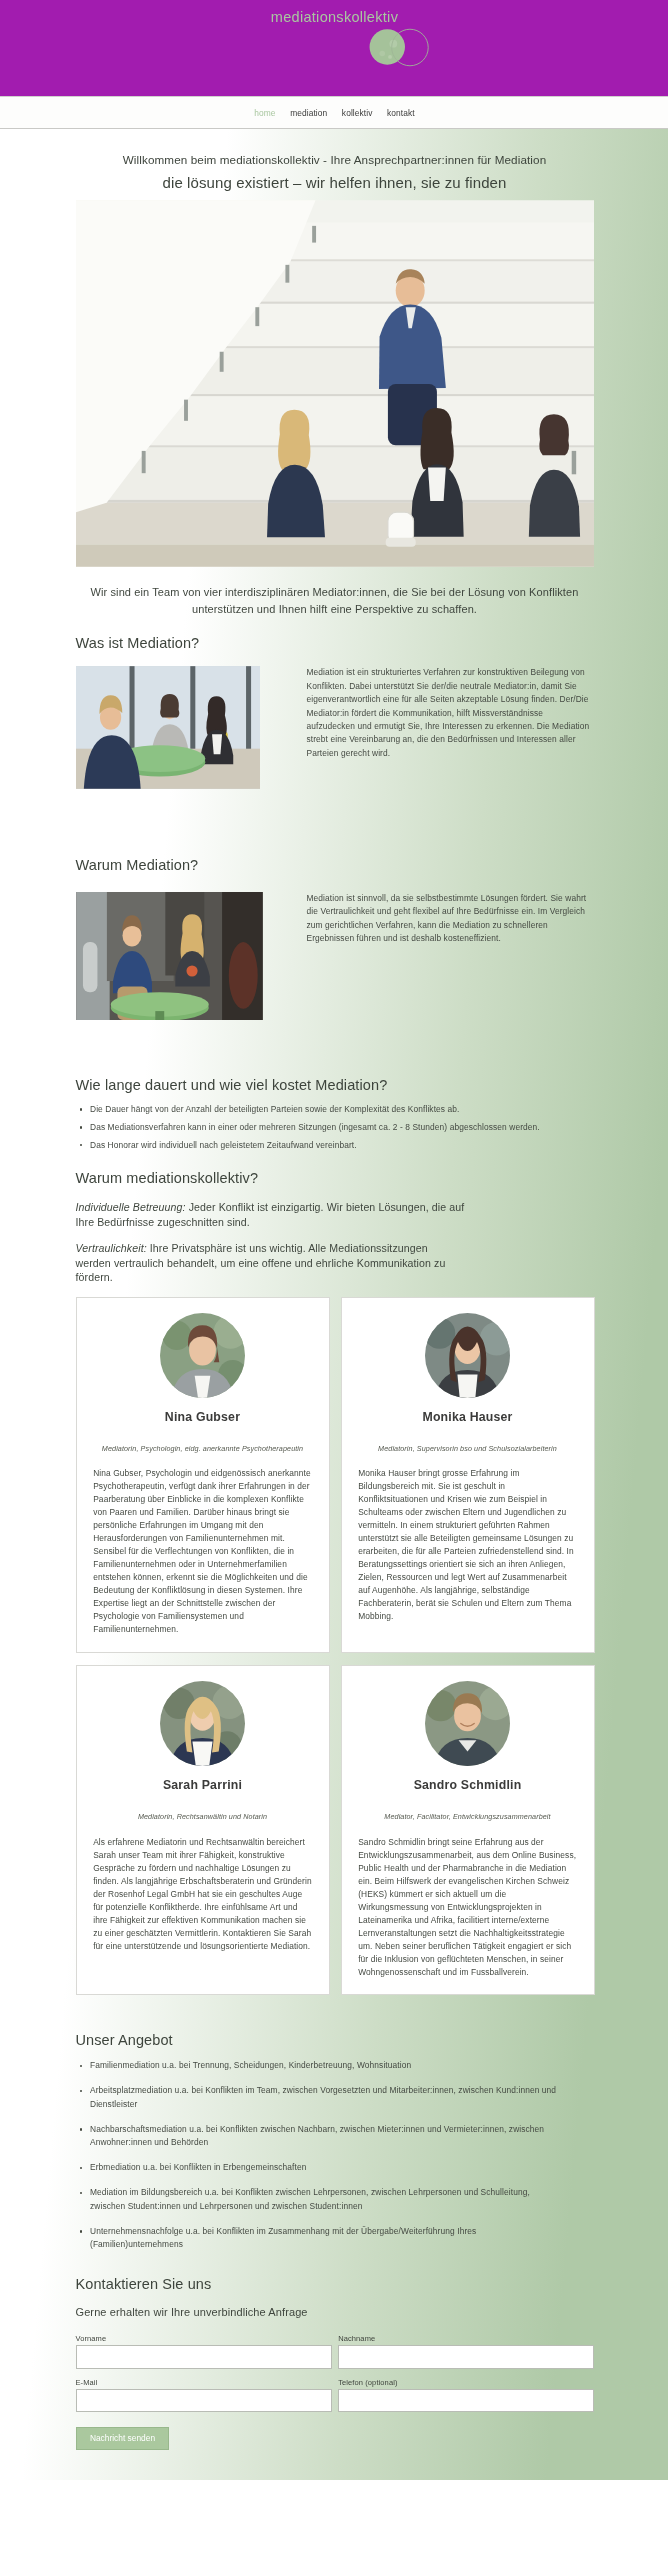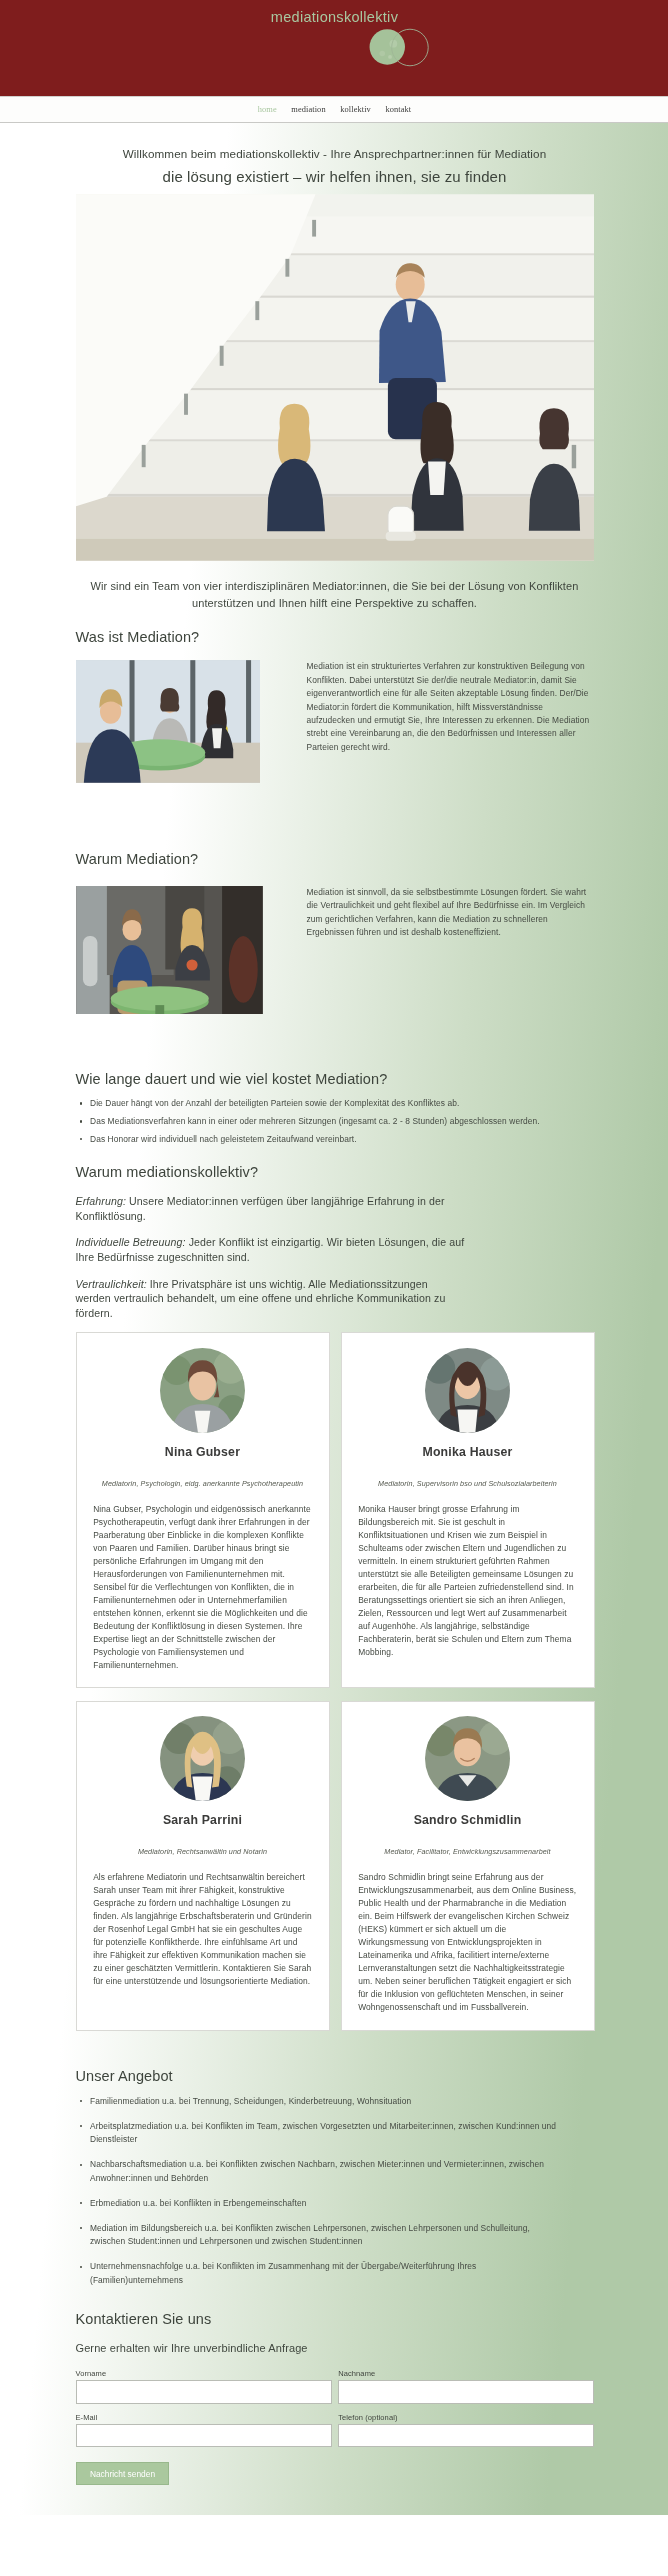--- a/index.html
+++ b/index.html
@@ -4,29 +4,29 @@
 <style>
   * { margin:0; padding:0; box-sizing:border-box; }
   html,body { width:669px; }
   body {
     font-family:"Liberation Sans","DejaVu Sans",sans-serif;
     color:#454a43;
     background:#ffffff;
     letter-spacing:0.1px;
   }
   
-  .site-header { height:96px; background:#7f1d1d; position:relative; }
+  .site-header { height:96px; background:#a21caf; position:relative; }
   .logo-block { width:178px; margin:0 auto; position:relative; padding-top:9px; text-align:center; }
   .logo-text { font-size:14.5px; font-weight:500; color:#a9c7a0; letter-spacing:0.3px; }
   .logo-circles { position:absolute; right:-7.8px; top:27px; }
   
   .main-nav {
-    height:27px; background:#fdfdfc;
+    height:33px; background:#fdfdfc;
     border-top:0.6px solid #d0d0cd; border-bottom:0.6px solid #c9c9c6;
-    display:flex; align-items:center; justify-content:center; gap:14.5px;font-family:Liberation Serif, serif;
+    display:flex; align-items:center; justify-content:center; gap:14.5px;
   }
   .nav-item { font-size:8.4px; color:#3b3b3a; cursor:pointer; }
   .nav-item.active { color:#a9c7a0; }
   
   .main-area {
     background:linear-gradient(95deg,#ffffff 26%,#cdddc6 62%,#afc9a7 86%);
     padding-top:23.4px; padding-bottom:30px;
   }
   .container { width:518px; margin:0 auto; }
   .hero-title { text-align:center; font-size:11.7px; color:#3d443c; font-weight:400; line-height:15.6px; }
@@ -254,21 +254,20 @@
     </div>
 
     <h2 class="section-heading h-dauer">Wie lange dauert und wie viel kostet Mediation?</h2>
     <ul class="plain-list">
       <li>Die Dauer hängt von der Anzahl der beteiligten Parteien sowie der Komplexität des Konfliktes ab.</li>
       <li>Das Mediationsverfahren kann in einer oder mehreren Sitzungen (ingesamt ca. 2 - 8 Stunden) abgeschlossen werden.</li>
       <li>Das Honorar wird individuell nach geleistetem Zeitaufwand vereinbart.</li>
     </ul>
 
     <h2 class="section-heading h-kollektiv">Warum mediationskollektiv?</h2>
-    <p class="why-point"><span class="why-lead">Erfahrung:</span><span> Unsere Mediator:innen verfügen über langjährige Erfahrung in der Konfliktlösung.</span></p>
     <p class="why-point"><span class="why-lead">Individuelle Betreuung:</span><span> Jeder Konflikt ist einzigartig. Wir bieten Lösungen, die auf Ihre Bedürfnisse zugeschnitten sind.</span></p>
     <p class="why-point"><span class="why-lead">Vertraulichkeit:</span><span> Ihre Privatsphäre ist uns wichtig. Alle Mediationssitzungen werden vertraulich behandelt, um eine offene und ehrliche Kommunikation zu fördern.</span></p>
 
     <div class="team-grid">
 
       <div class="team-card">
         <div class="avatar-wrap">
             <div class="avatar">
           <svg width="85" height="85" viewBox="0 0 152 152">
             <rect width="152" height="152" fill="#8aa083"></rect>

